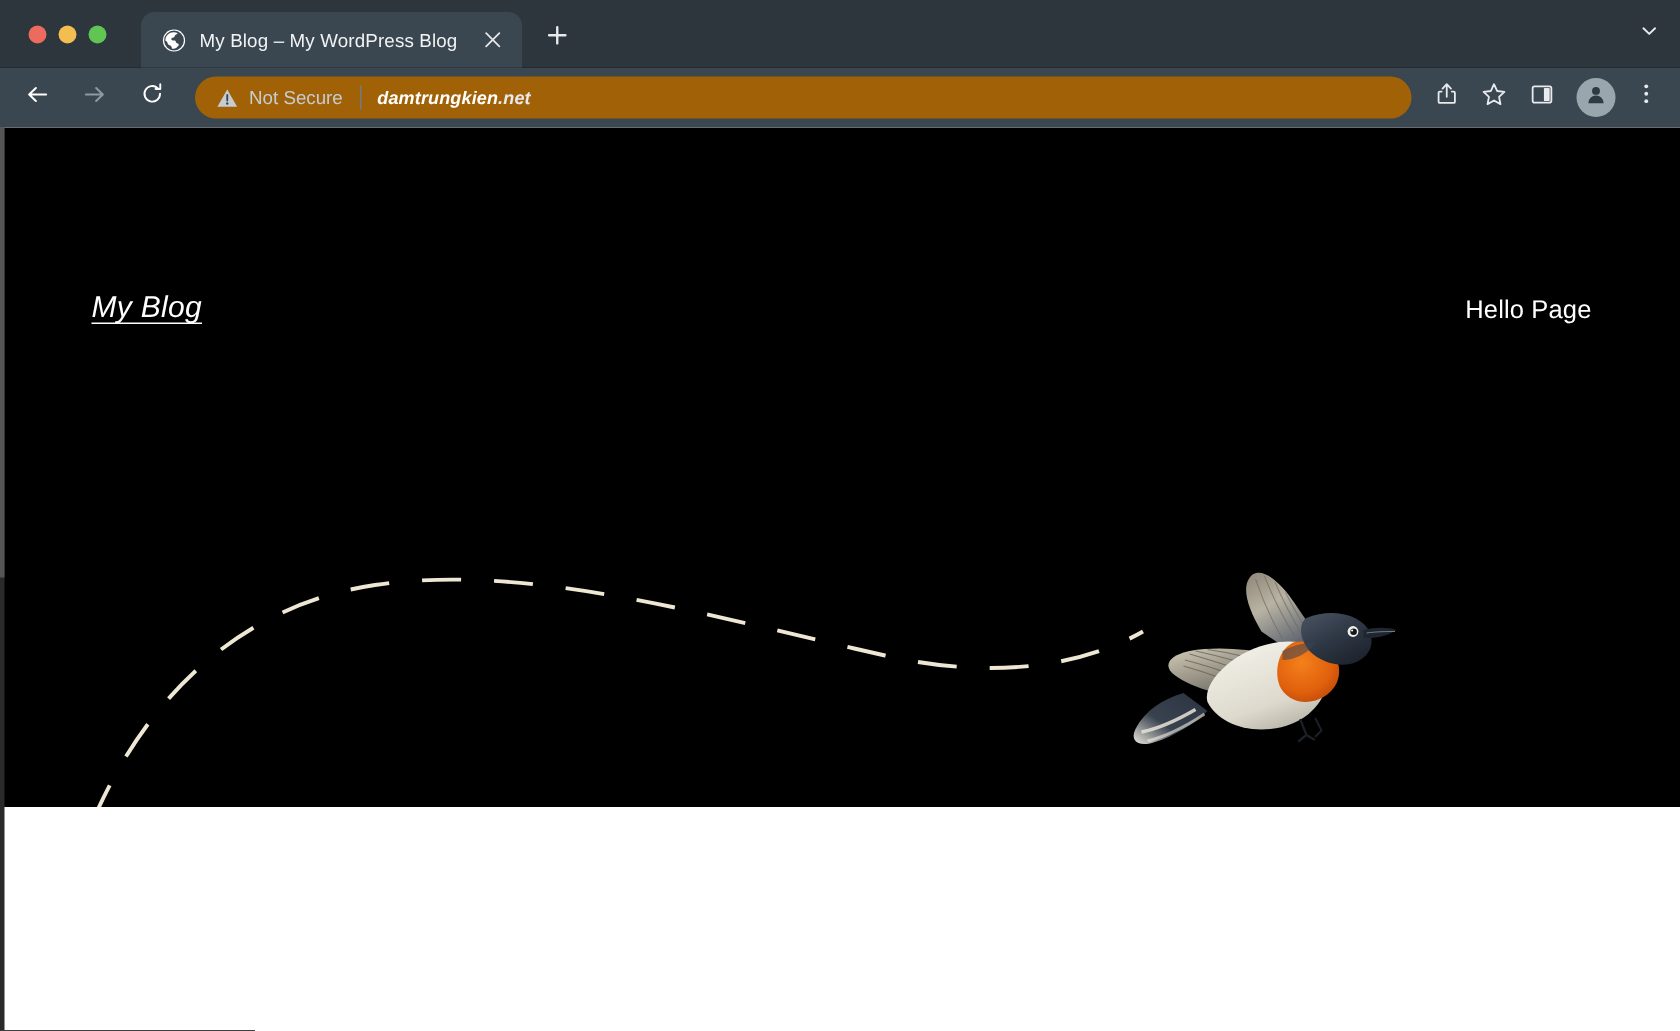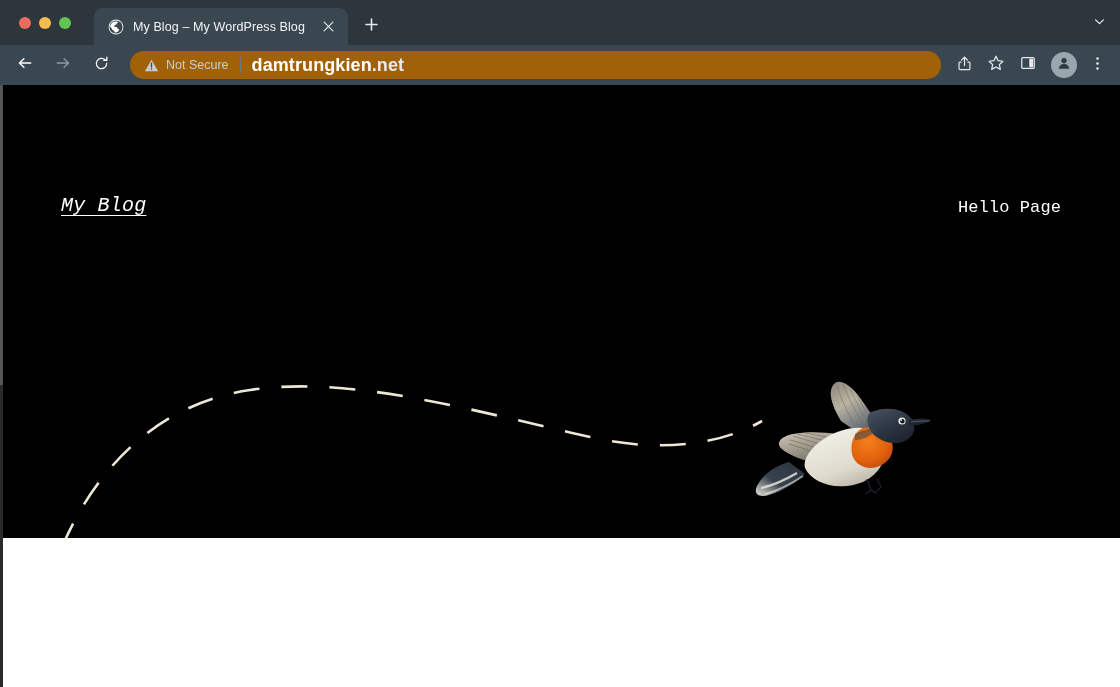--- a/index.html
+++ b/index.html
@@ -117,22 +117,22 @@
     color:#c6cdd2; font-size:12.5px;
     white-space:nowrap;
   }
   .omni-sep {
     width:1px; height:16px;
     background:#6e7b84;
     margin:0 11px;
     flex:0 0 1px;
   }
   .omni-url {
-    color:#ffffff; font-size:18px; font-weight:bold;
-    white-space:nowrap; letter-spacing:.1px;
+    color:#ffffff; font-size:12px; font-weight:bold;
+    white-space:nowrap; letter-spacing:.1px;font-style:italic;
   }
   .omni-url .tld { font-weight:bold; color:#e8eaed; }
   .tb-icons { display:flex; align-items:center; gap:2px; }
   .tb-btn {
     width:30px; height:30px;
     display:flex; align-items:center; justify-content:center;
     border-radius:50%;
     flex:0 0 30px;
   }
   .avatar-btn {
@@ -163,21 +163,20 @@
     background:#555;
   }
 
   
   .hero {
     position:absolute;
     left:0; top:0; right:0;
     height:453px;
     background:#000000;
     overflow:hidden;
-    font-family:Liberation Mono, monospace;
   }
   .site-header {
     position:absolute;
     left:0; right:0; top:0;
     height:145px;
     display:flex; align-items:flex-end;
     justify-content:space-between;
     padding:0 59px 13px 61px;
   }
   .site-title {

